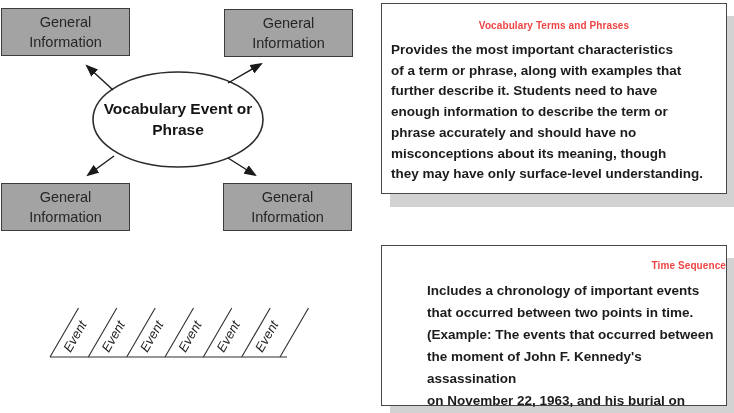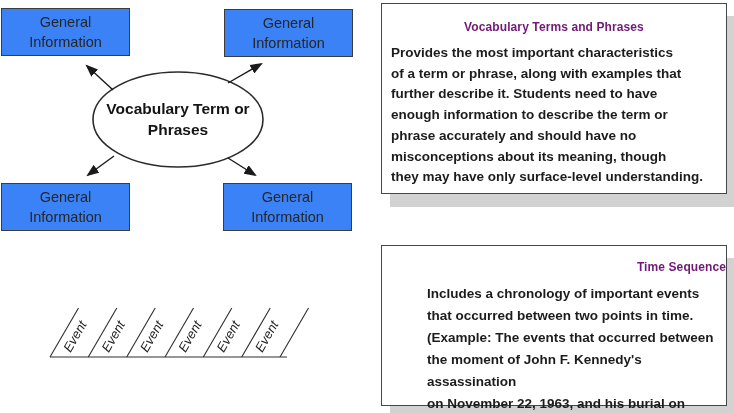--- a/index.html
+++ b/index.html
@@ -9,21 +9,21 @@
     font-family:"Liberation Sans", sans-serif;
     color:#1f1f1f;
   }
   svg { position:absolute; overflow:visible; }
 
   
   .spider-svg { left:0; top:0; }
   .gen-box {
     position:absolute; box-sizing:border-box;
     width:129px; height:48px;
-    border:1.5px solid #3c3c3c; background:#3b82f6;
+    border:1.5px solid #3c3c3c; background:#a3a3a3;
     display:flex; align-items:center; justify-content:center;
     text-align:center; font-size:14.5px; line-height:20px; color:#262626;
     padding:0 14px;
   }
   .box-tl { left:1px;   top:8px;   }
   .box-tr { left:224px; top:9px;   }
   .box-bl { left:1px;   top:183px; }
   .box-br { left:223px; top:183px; }
   .ellipse-label {
     position:absolute; left:103px; top:98px; width:150px;
@@ -42,22 +42,22 @@
   
   .panel {
     position:absolute; box-sizing:border-box;
     width:346px; background:#fff;
     border:1.5px solid #474747;
     box-shadow:9px 13px 0 #d2d2d2;
   }
   .panel-vocab { left:381px; top:3px;   height:191px; }
   .panel-time  { left:381px; top:245px; height:161px; }
   .panel-title {
-    text-align:center; font-weight:bold; font-size:12px;
-    color:#701a75; letter-spacing:0.1px;
+    text-align:center; font-weight:bold; font-size:10px;
+    color:#ef4444; letter-spacing:0.1px;
   }
   .panel-vocab .panel-title { margin-top:16px; }
   .panel-time  .panel-title { margin-top:14px;text-align:right; }
   .panel-body {
     white-space:pre-line; font-size:13.5px; color:#1c1c1c;
     margin:9px 8px 0 9px;
     font-weight:bold;
   }
   .panel-vocab .panel-body { line-height:20.7px; }
   .panel-time  .panel-body { line-height:22px;margin-left:45px; }
@@ -78,21 +78,21 @@
     <line x1="228" y1="83" x2="261" y2="64" stroke="#1a1a1a" stroke-width="1.4" marker-end="url(#ah)"></line>
     <line x1="114" y1="156" x2="88" y2="175" stroke="#1a1a1a" stroke-width="1.4" marker-end="url(#ah)"></line>
     <line x1="228" y1="158" x2="255" y2="175" stroke="#1a1a1a" stroke-width="1.4" marker-end="url(#ah)"></line>
   </svg>
 
   <div class="gen-box box-tl">General Information</div>
   <div class="gen-box box-tr">General Information</div>
   <div class="gen-box box-bl">General Information</div>
   <div class="gen-box box-br">General Information</div>
 
-  <div class="ellipse-label">Vocabulary Term or Phrases</div>
+  <div class="ellipse-label">Vocabulary Event or Phrase</div>
 
   <svg class="timeline-svg" width="260" height="70" viewBox="0 0 260 70">
     <line class="tl-line" x1="10" y1="57" x2="247" y2="57"></line>
     <line class="tl-line" x1="10" y1="57" x2="38.5" y2="8"></line>
     <line class="tl-line" x1="48.3" y1="57" x2="76.8" y2="8"></line>
     <line class="tl-line" x1="86.7" y1="57" x2="115.2" y2="8"></line>
     <line class="tl-line" x1="125" y1="57" x2="153.5" y2="8"></line>
     <line class="tl-line" x1="163.3" y1="57" x2="191.8" y2="8"></line>
     <line class="tl-line" x1="201.7" y1="57" x2="230.2" y2="8"></line>
     <line class="tl-line" x1="240" y1="57" x2="268.5" y2="8"></line>

